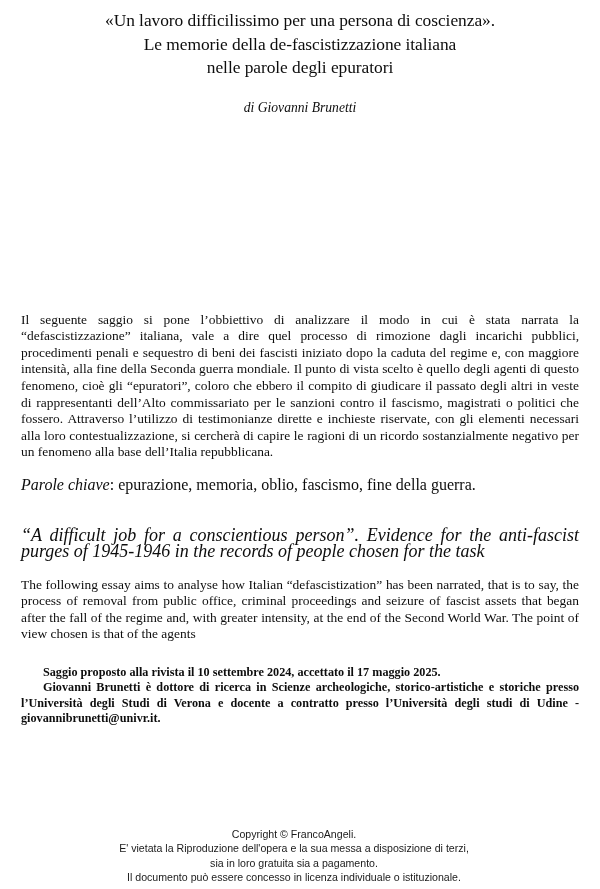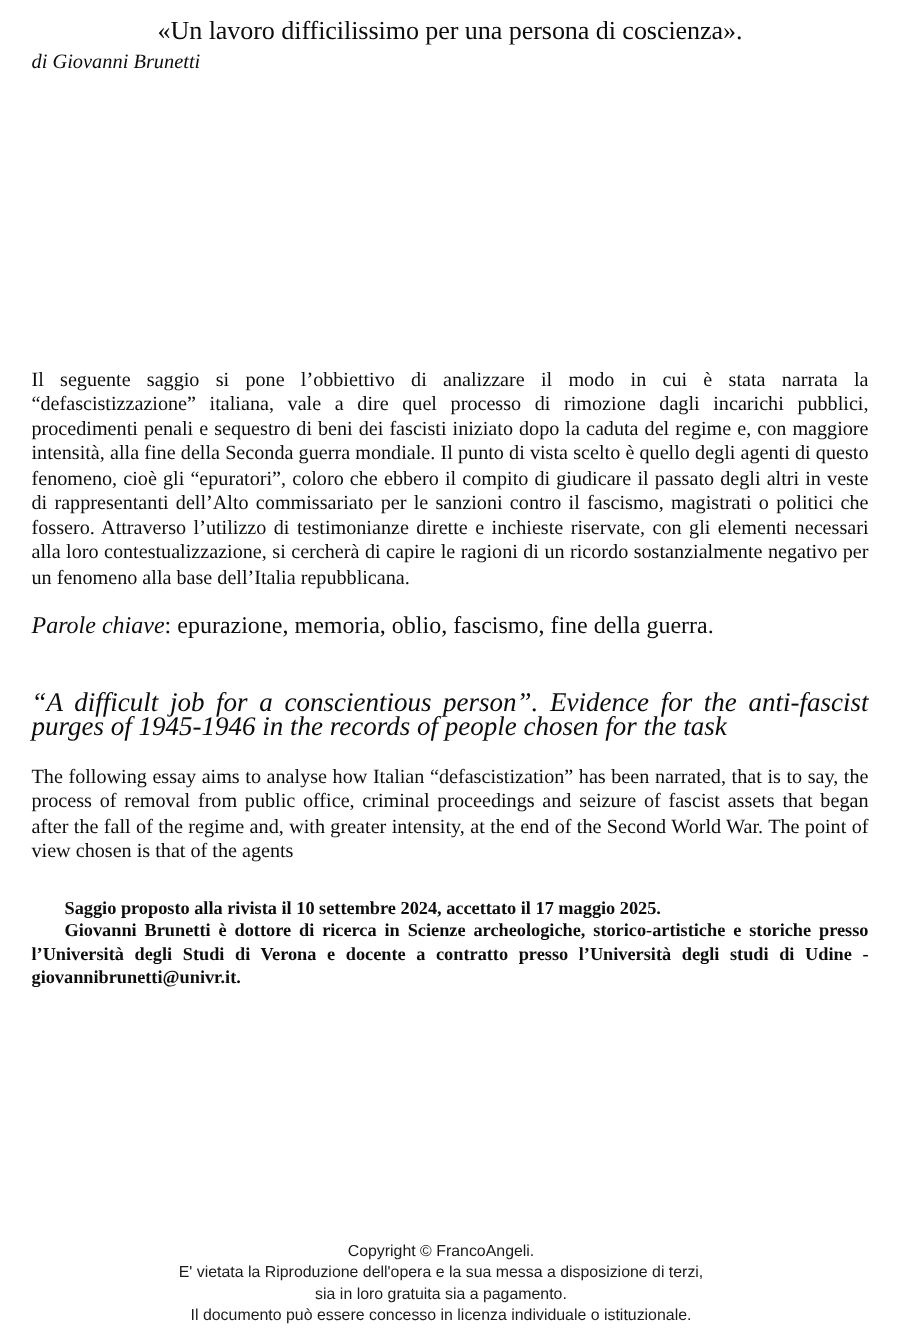--- a/index.html
+++ b/index.html
@@ -30,24 +30,25 @@
     text-align: center;
     padding-top: 9px;
   }
   .title-line {
     font-size: 17.4px;
     line-height: 23.6px;
     letter-spacing: -0.05px;
     white-space: nowrap;
   }
   .byline {
-    text-align: left;
+    text-align: center;
     font-style: italic;
     font-size: 13.6px;
     line-height: 16px;
+    margin-top: 20px;
   }
 
   
   .gap-main {
     height: 196px;
   }
 
   
   .abstract {
     text-align: justify;
@@ -117,20 +118,22 @@
     white-space: nowrap;
   }
 </style>
 </head>
 <body>
 
 <div class="page">
 
   <div class="title-block">
     <div class="title-line">«Un lavoro difficilissimo per una persona di coscienza».</div>
+    <div class="title-line">Le memorie della de-fascistizzazione italiana</div>
+    <div class="title-line">nelle parole degli epuratori</div>
   </div>
 
   <div class="byline">di Giovanni Brunetti</div>
 
   <div class="gap-main"></div>
 
   <div class="abstract">Il seguente saggio si pone l’obbiettivo di analizzare il modo in cui è stata narrata la “defascistizzazione” italiana, vale a dire quel processo di rimozione dagli incarichi pubblici, procedimenti penali e sequestro di beni dei fascisti iniziato dopo la caduta del regime e, con maggiore intensità, alla fine della Seconda guerra mondiale. Il punto di vista scelto è quello degli agenti di questo fenomeno, cioè gli “epuratori”, coloro che ebbero il compito di giudicare il passato degli altri in veste di rappresentanti dell’Alto commissariato per le sanzioni contro il fascismo, magistrati o politici che fossero. Attraverso l’utilizzo di testimonianze dirette e inchieste riservate, con gli elementi necessari alla loro contestualizzazione, si cercherà di capire le ragioni di un ricordo sostanzialmente negativo per un fenomeno alla base dell’Italia repubblicana.</div>
 
   <div class="keywords">
     <span class="kw-label">Parole chiave</span><span>: </span><span>epurazione, memoria, oblio, fascismo, fine della guerra.</span>

